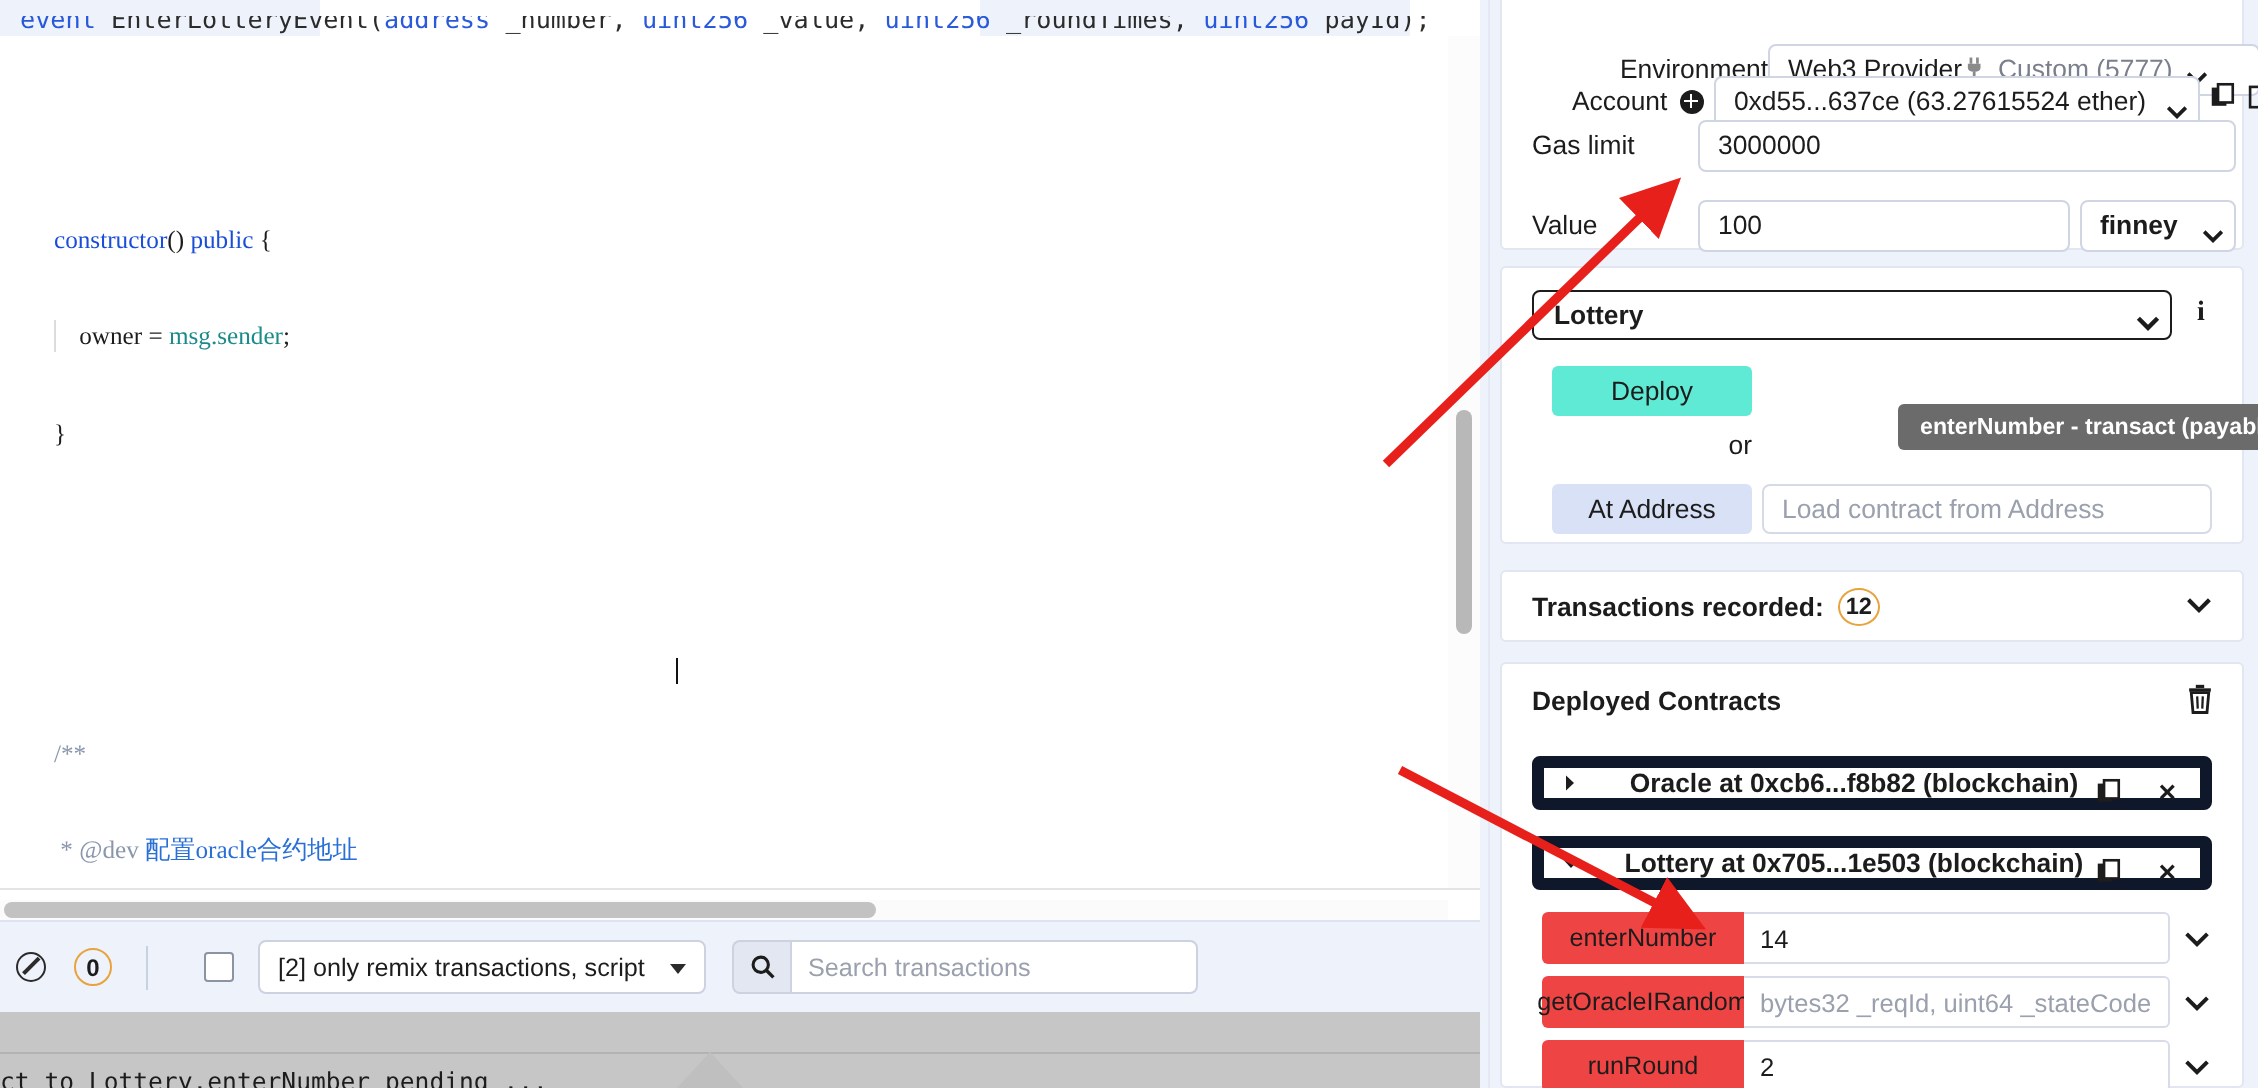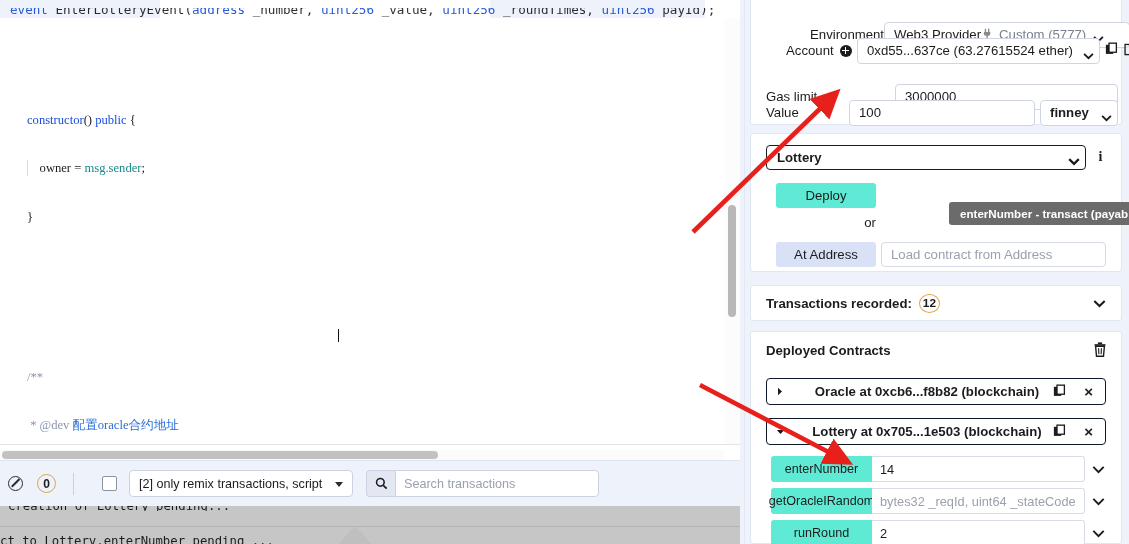--- a/index.html
+++ b/index.html
@@ -282,42 +282,42 @@
   #dc-card {
     position: absolute; left: 10px; top: 331px; width: 372px; height: 213px;
   }
   #dc-title {
     position: absolute; left: 15px; top: 11px;
     font-size: 13.2px; font-weight: bold; color: #1c1c1c;
   }
   #dc-trash { position: absolute; right: 14px; top: 10px; cursor: pointer; }
   .dc-item {
     position: absolute; left: 15px; width: 340px; height: 27px;
-    background: #fff; border: 1px solid #0f172a; border-radius: 4px;
+    background: #fff; border: 6px solid #0f172a; border-radius: 4px;
     display: flex; align-items: center;
   }
   .dc-caret { width: 26px; display: flex; justify-content: center; }
   .dc-name {
     flex: 1; text-align: center; font-size: 13.2px; font-weight: bold; color: #1c1c1c;
     padding-right: 44px;
   }
   .dc-copy { position: absolute; right: 38px; top: 5px; cursor: pointer; }
   .dc-close {
     position: absolute; right: 12px; top: 4px;
     font-size: 15px; font-weight: bold; color: #1c1c1c; cursor: pointer;
     line-height: 18px;
   }
 
   
   .fnrow {
     position: absolute; left: 20px; width: 340px; height: 26px;
     display: flex; align-items: stretch;
   }
   .fnbtn {
-    width: 101px; background: #5eead4; border: none; border-radius: 3px 0 0 3px;
+    width: 101px; background: #ef4444; border: none; border-radius: 3px 0 0 3px;
     font-size: 12.6px; color: #1c1c1c; cursor: pointer;
     display: flex; align-items: center; justify-content: center;
     text-align: center; line-height: 12.5px; padding: 0 2px;
   }
   .fninput {
     flex: 1; background: #fff; border: 1px solid #d7dce8; border-left: none;
     border-radius: 0 3px 3px 0; font-size: 12.8px; color: #1c1c1c;
     padding: 0 8px; outline: none; font-family: "Liberation Sans", sans-serif;
     min-width: 0;
   }
@@ -406,21 +406,20 @@
         <div id="term-searchbtn">
           <svg width="13" height="13" viewBox="0 0 16 16">
             <circle cx="6.6" cy="6.6" r="4.7" fill="none" stroke="#1c1c1c" stroke-width="1.9"></circle>
             <line x1="10.2" y1="10.2" x2="14.4" y2="14.4" stroke="#1c1c1c" stroke-width="2.1"></line>
           </svg>
         </div>
         <input id="term-searchinput" placeholder="Search transactions" style="">
       </div>
     </div>
     <div id="term-body">
-      <div class="tline-a"><span>creation of Lottery pending...</span></div>
       <div id="term-sep"></div>
       <div id="term-arrowup"></div>
       <div id="term-pending">ct to Lottery.enterNumber pending ...</div>
     </div>
   </div>
 
   <div id="right-pane">
     <div id="panel-left-edge"></div>
 
     <div id="env-card" class="card">
@@ -471,24 +470,24 @@
           </span>
           <span>
             <svg width="14" height="14" viewBox="0 0 16 16">
               <rect x="1.2" y="2.8" width="11.6" height="11.6" fill="none" stroke="#1c1c1c" stroke-width="1.5"></rect>
               <path d="M14.6 1.2 L7.2 8.6 L6.3 10.6 L8.3 9.7 Z" fill="#1c1c1c"></path>
             </svg>
           </span>
         </div>
       </div>
 
-      <div class="frow" style="top:118px;">
+      <div class="frow" style="top:94px;">
         <div class="flabel">Gas limit</div>
         <div class="fctl">
-          <div class="txtbox" style="flex:1;margin-left:46px;">3000000</div>
+          <div class="txtbox" style="flex:1;">3000000</div>
         </div>
       </div>
 
       <div class="frow" style="top:134px;">
         <div class="flabel">Value</div>
         <div class="fctl">
           <div class="txtbox" style="flex:1;">100</div>
           <div class="selbox" style="width:78px;font-weight:bold;">
             <span>finney</span>
             <span class="chev">

